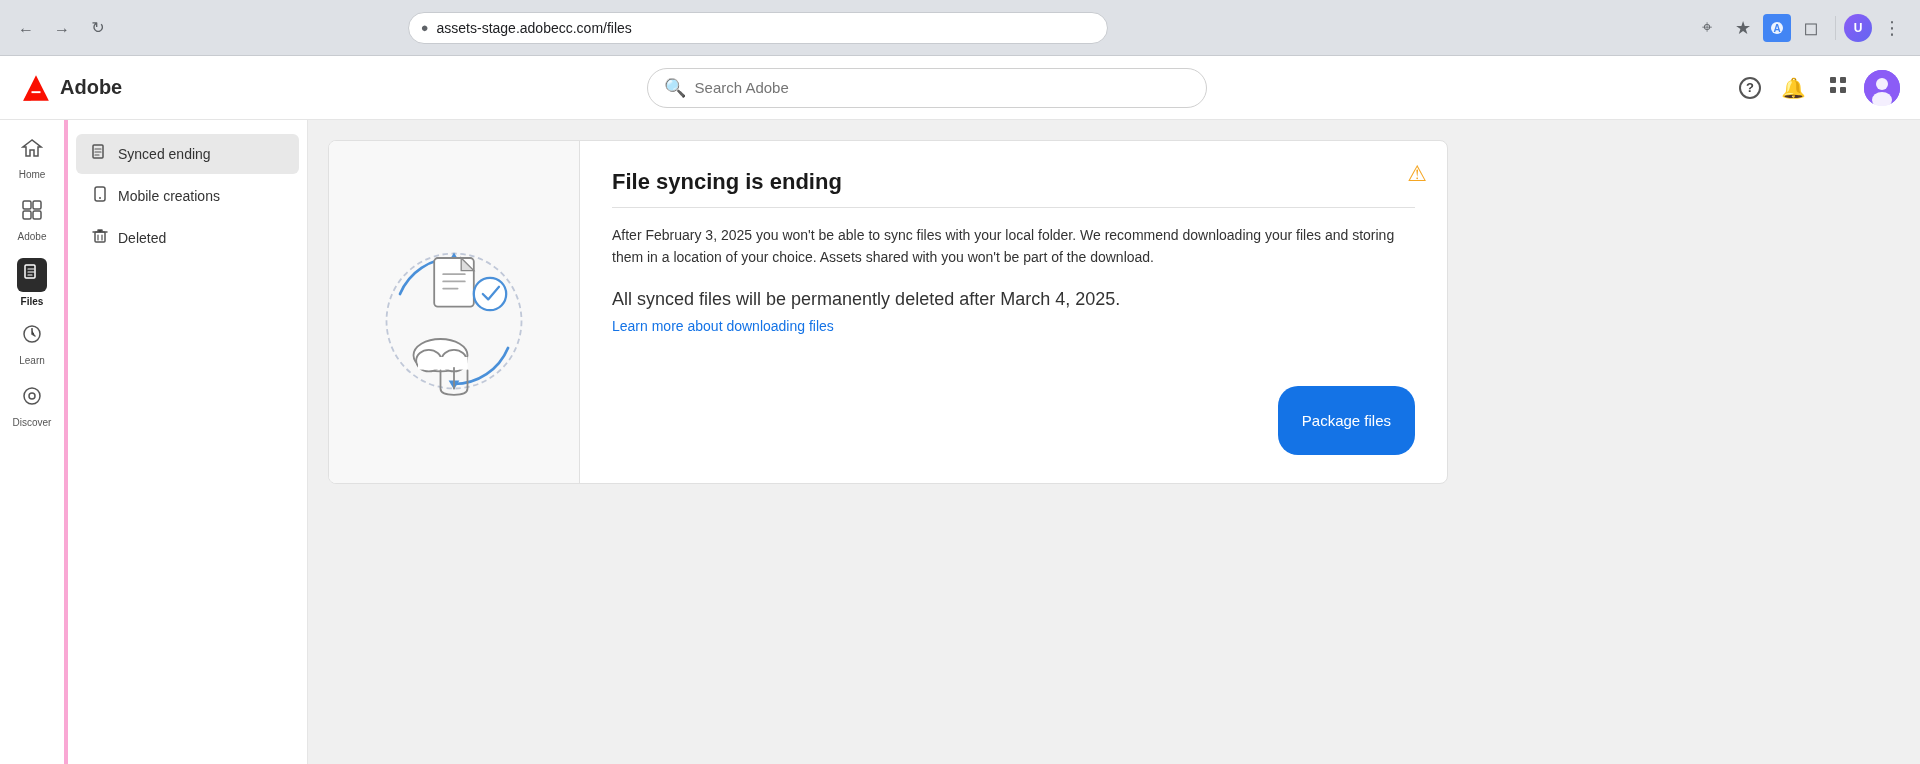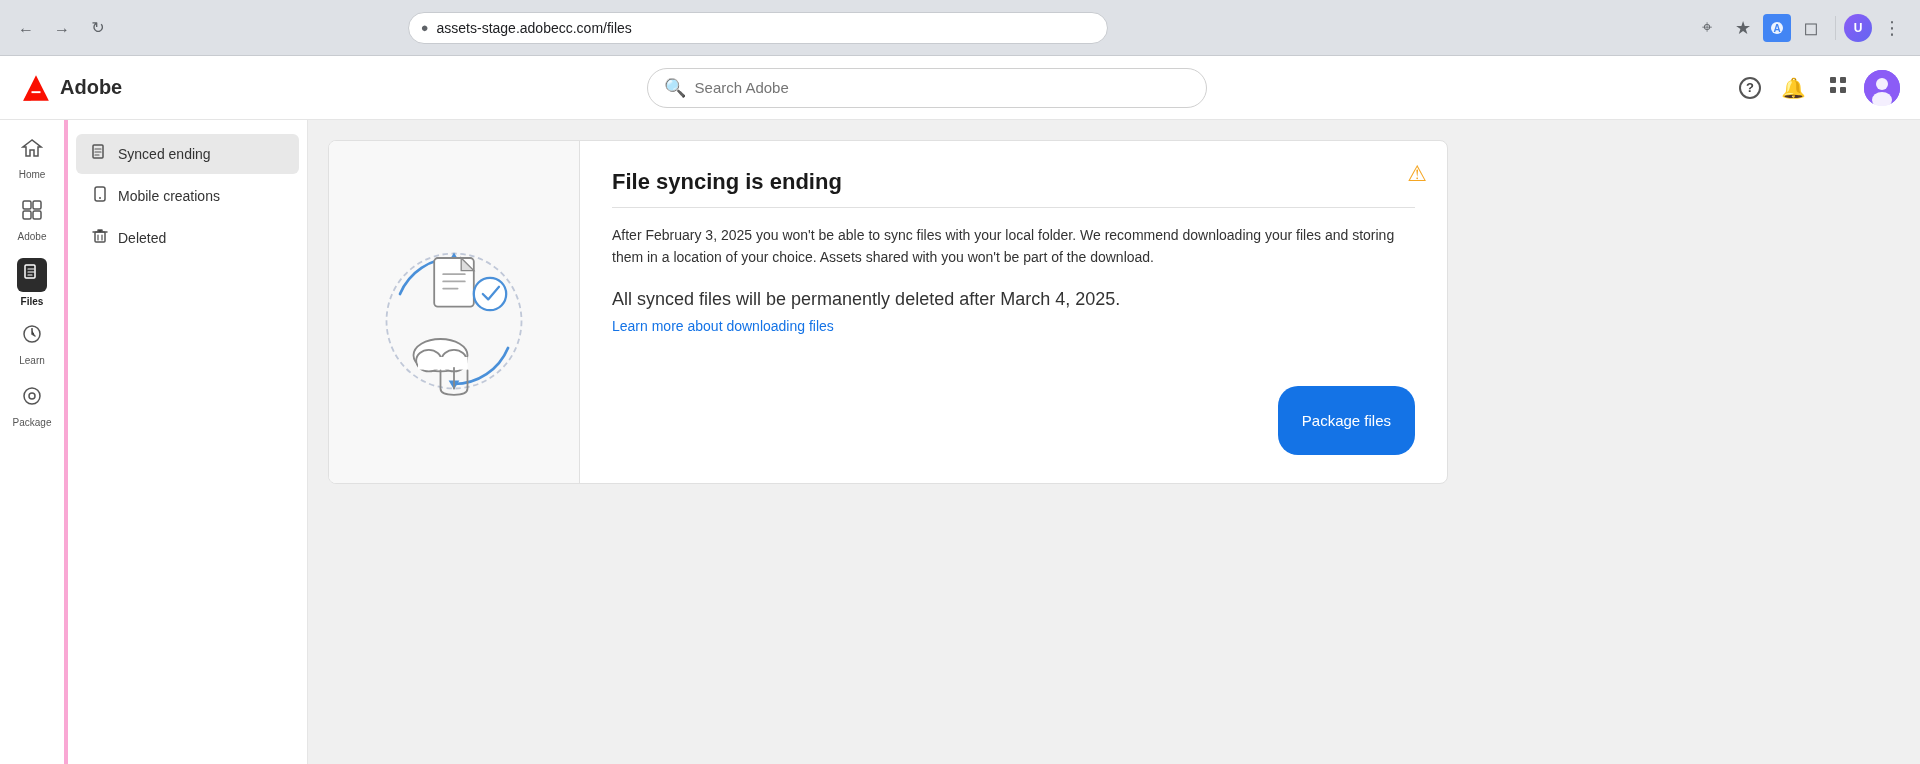--- a/index.html
+++ b/index.html
@@ -452,21 +452,21 @@
         <span class="nav-item-label">Learn</span>
       </button>
 
       <button class="icon-nav-item">
         <span class="nav-icon-shape">
           <svg width="22" height="22" viewBox="0 0 22 22">
               <circle cx="11" cy="11" r="8" fill="none" stroke="currentColor" stroke-width="1.5"></circle>
               <circle cx="11" cy="11" r="3" fill="none" stroke="currentColor" stroke-width="1.5"></circle>
             </svg>
         </span>
-        <span class="nav-item-label">Package</span>
+        <span class="nav-item-label">Discover</span>
       </button>
 
     </div>
 
     <div class="sub-sidebar">
 
       <div class="sub-sidebar-item active">
         <span class="sub-sidebar-icon">
           <svg width="16" height="16" viewBox="0 0 16 16">
               <rect x="1" y="1" width="10" height="13" rx="1" fill="none" stroke="#555" stroke-width="1.5"></rect>

